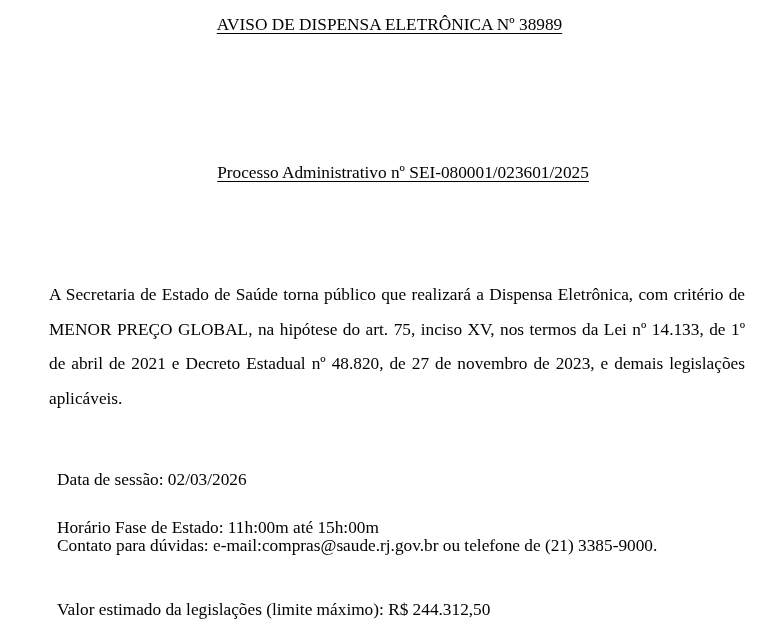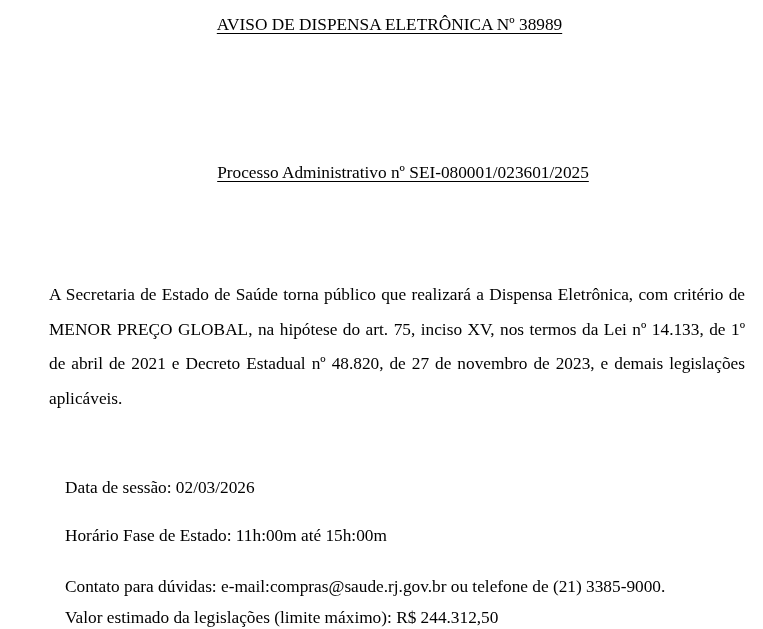--- a/index.html
+++ b/index.html
@@ -51,35 +51,35 @@
       width: 696px;
       line-height: 34.5px;
       text-align: justify;
       margin: 0;
     }
     .line {
       position: absolute;
       left: 49px;
       line-height: 24px;
       white-space: nowrap;
-      margin: 16px;
+      margin: 8px;
     }
   </style>
 </head>
 <body>
 
 <div class="title">
   <span>AVISO DE DISPENSA ELETRÔNICA Nº 38989</span>
 </div>
 
 <div class="subtitle">
   <span>Processo Administrativo nº SEI-080001/023601/2025</span>
 </div>
 
 <p class="body-para">A Secretaria de Estado de Saúde torna público que realizará a Dispensa Eletrônica, com critério de MENOR PREÇO GLOBAL, na hipótese do art. 75, inciso XV, nos termos da Lei nº 14.133, de 1º de abril de 2021 e Decreto Estadual nº 48.820, de 27 de novembro de 2023, e demais legislações aplicáveis.</p>
 
 <p class="line" style="top:460px;">Data de sessão: 02/03/2026</p>
 
 <p class="line" style="top:508px;">Horário Fase de Estado: 11h:00m até 15h:00m</p>
 
-<p class="line" style="top:559px;">Contato para dúvidas: e-mail:compras@saude.rj.gov.br ou telefone de (21) 3385-9000.</p>
+<p class="line" style="top:526px;">Contato para dúvidas: e-mail:compras@saude.rj.gov.br ou telefone de (21) 3385-9000.</p>
 
 <p class="line" style="top:590px;">Valor estimado da legislações (limite máximo): R$ 244.312,50</p>
 
 </body></html>

